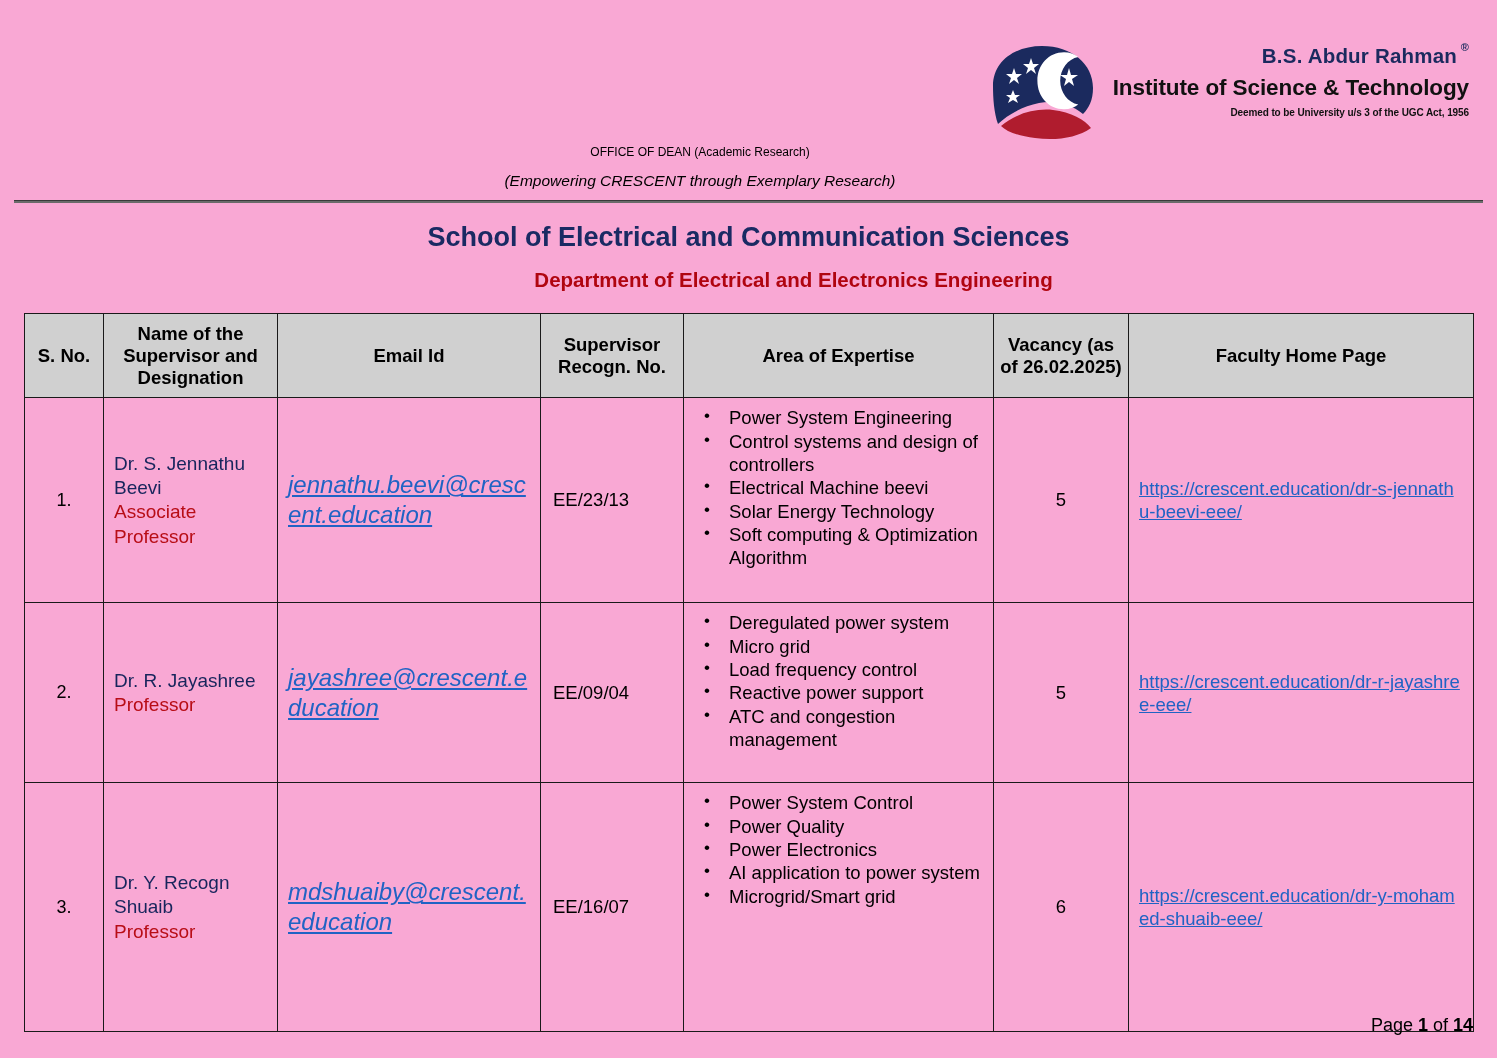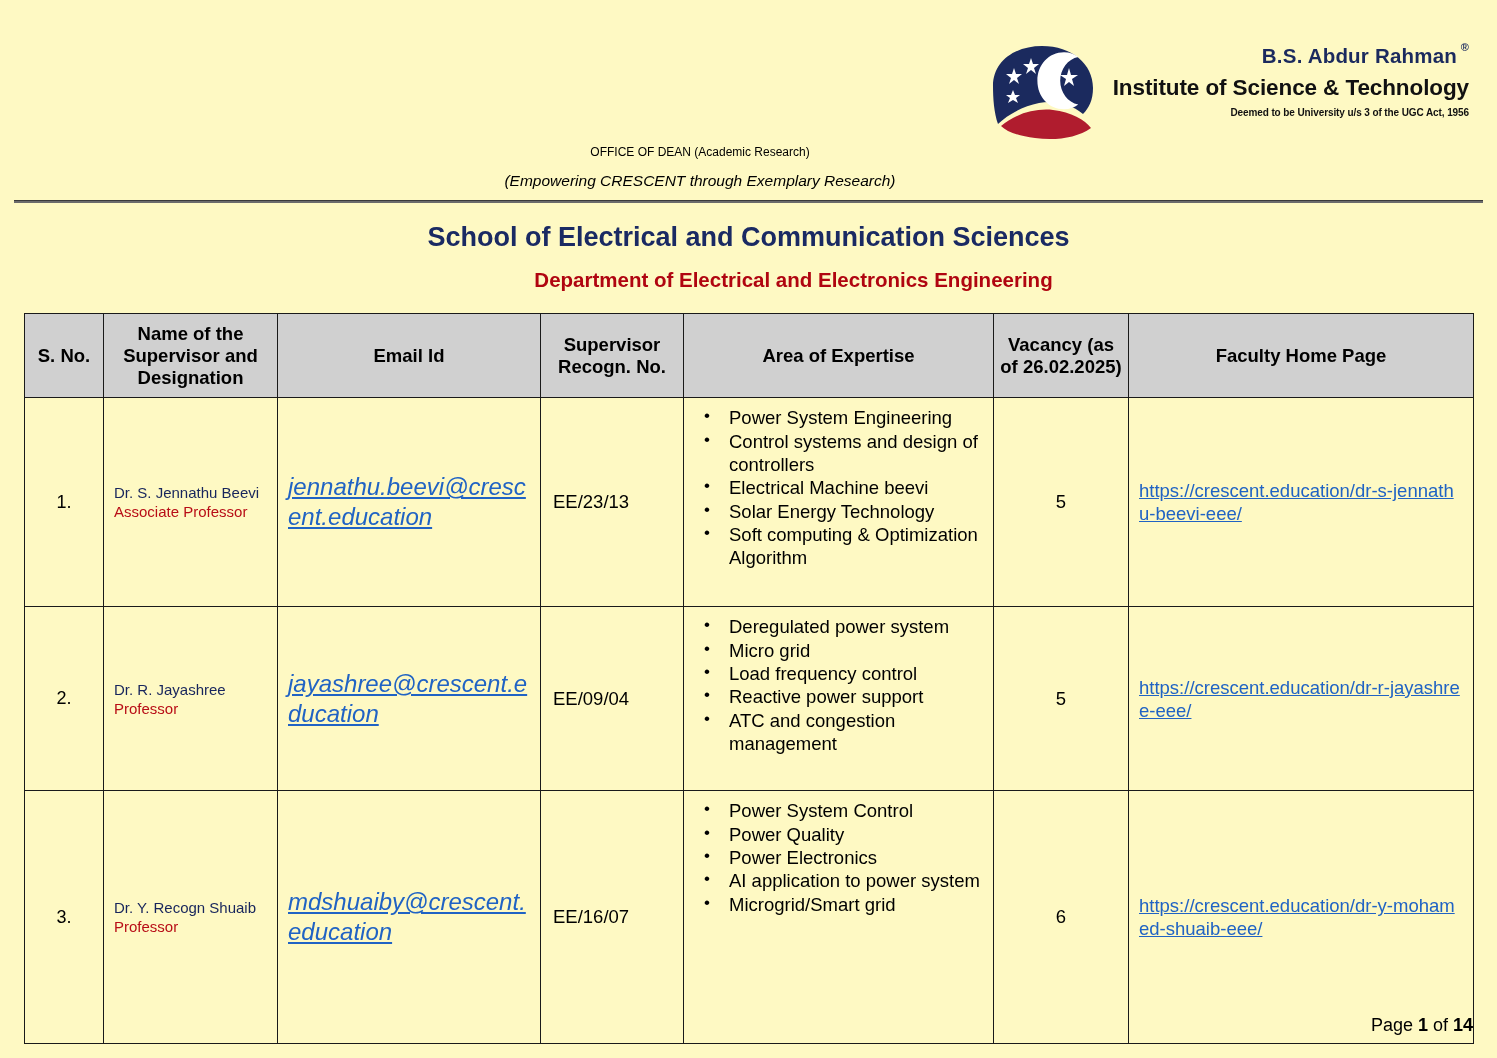--- a/index.html
+++ b/index.html
@@ -8,21 +8,21 @@
     background: #ffffff;
   }
   body {
     font-family: "Liberation Sans", sans-serif;
     color: #000000;
   }
   .page {
     position: relative;
     width: 1497px;
     height: 1058px;
-    background: #fef9c3;
+    background: #f9a8d4;
     overflow: hidden;
     box-sizing: border-box;
   }
 
   
   .letterhead {
     position: absolute;
     left: 0; top: 0;
     width: 1497px;
     height: 202px;
@@ -174,21 +174,21 @@
   .col-vacancy  { width: 135px; }
   .col-home     { width: 345px; }
 
   td.cell-sno {
     text-align: center;
     font-size: 18px;
     color: #000000;
   }
   td.cell-name {
     padding: 8px 10px;
-    font-size: 15px;
+    font-size: 19px;
     line-height: 1.27;
   }
   .name-main { color: #17255c; }
   .name-desig { color: #b80d16; }
 
   td.cell-email {
     padding: 6px 8px 6px 10px;
     font-size: 24px;
     line-height: 1.25;
     font-style: italic;
@@ -197,21 +197,21 @@
     padding-left: 12px;
     font-size: 18.5px;
     color: #000000;
   }
   td.cell-vacancy {
     text-align: center;
     font-size: 18.5px;
     color: #000000;
   }
   td.cell-home {
-    padding: 10px 10px;
+    padding: 4px 10px;
     font-size: 18.5px;
     line-height: 1.25;
   }
   td.cell-area {
     padding: 8px 6px 8px 4px;
     vertical-align: top;
   }
 
   .link {
     color: #2063c4;

